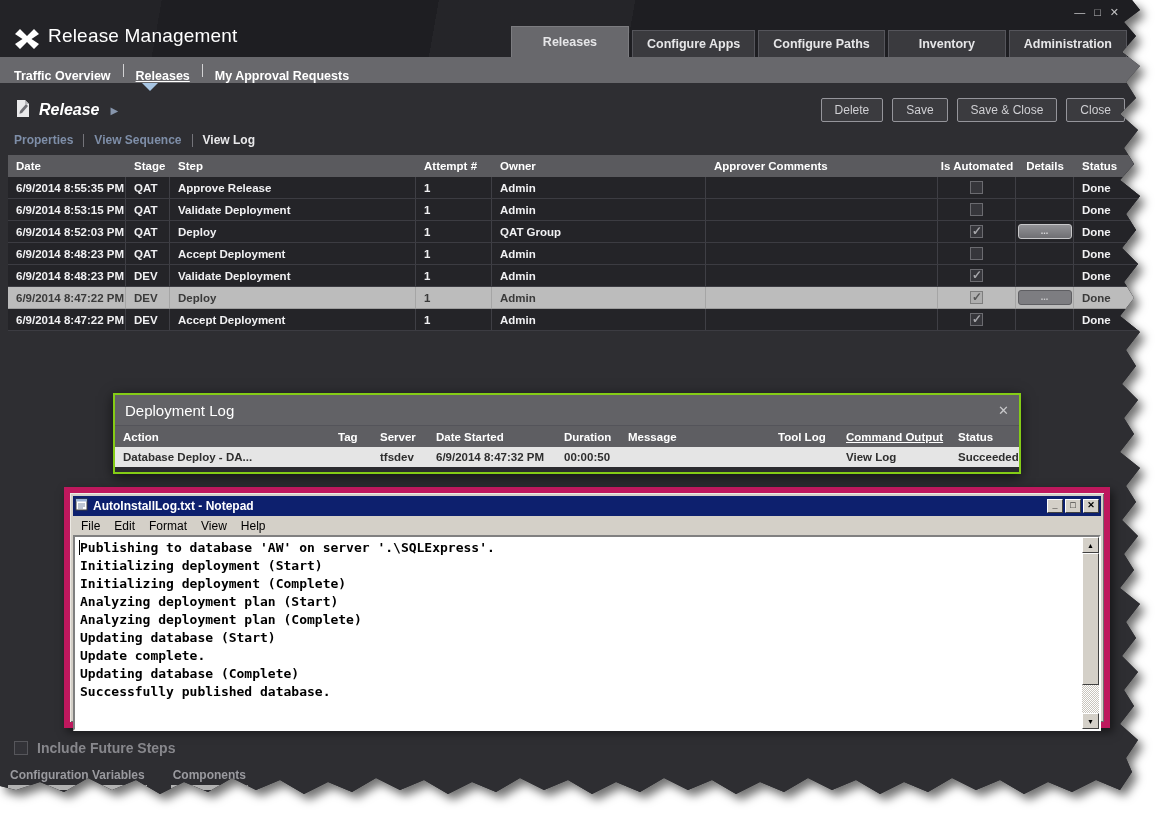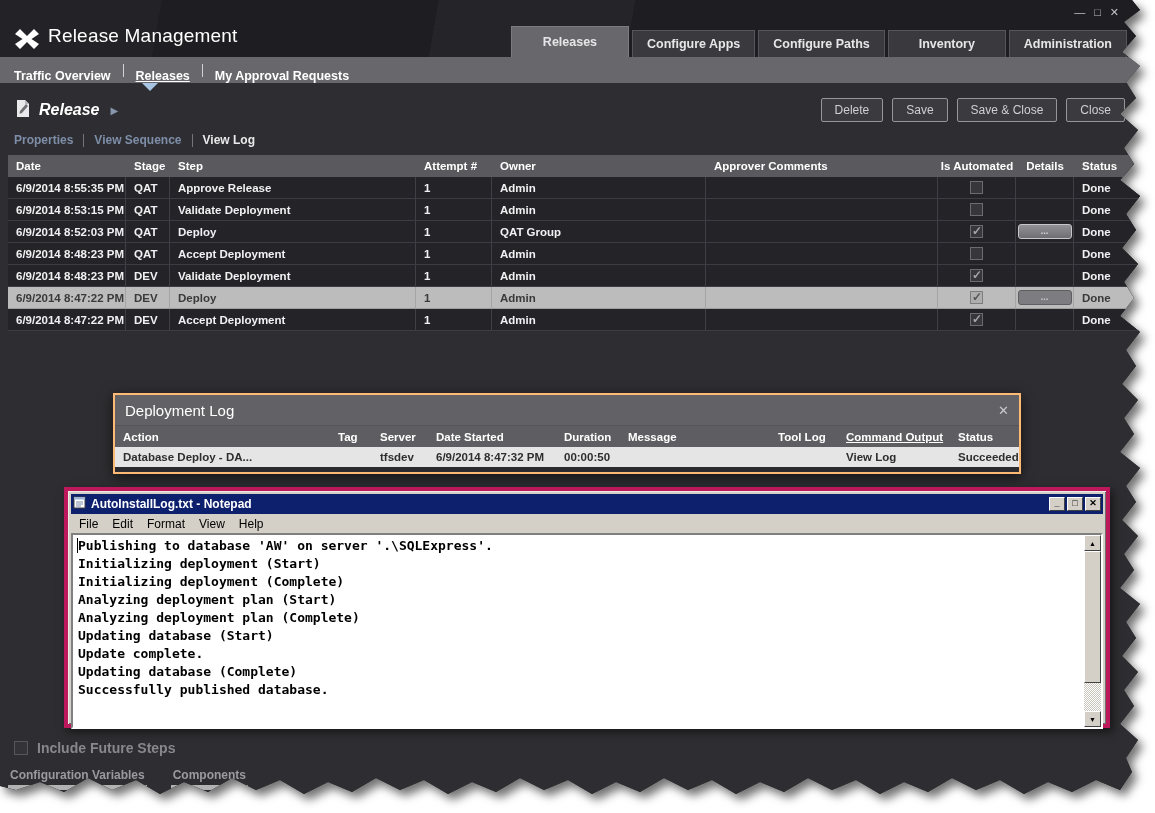--- a/index.html
+++ b/index.html
@@ -60,32 +60,32 @@
   .trow.selected { background:#bcbcbc; color:#3a3a3a; border-bottom-color:#9d9d9d; }
   .trow.selected .tcell { border-right-color:#a5a5a5; }
   .cb { width:13px; height:13px; background:#36363b; border:1px solid #6b6b70; position:relative; }
   .cb.checked::after { content:"✓"; position:absolute; left:1px; top:-2px; font-size:12px; font-weight:700; color:#a6a6aa; }
   .selected .cb { background:#aeaeae; border-color:#7e7e7e; }
   .selected .cb.checked::after { color:#565656; }
   .dbtn { width:54px; height:15px; border-radius:3px; border:1px solid #c7c7c9; background:linear-gradient(#929296,#6f6f73); color:#dcdcde; font-size:9px; line-height:12px; text-align:center; cursor:pointer; }
   .selected .dbtn { background:#7d7d81; border-color:#5e5e62; color:#cdcdcf; }
 
   
-  .dlg { position:absolute; left:113px; top:310px; width:908px; border:2px solid #fdba74; background:#626266; box-shadow:0 3px 12px rgba(0,0,0,.6); }
+  .dlg { position:absolute; left:113px; top:310px; width:908px; border:2px solid #84cc16; background:#626266; box-shadow:0 3px 12px rgba(0,0,0,.6); }
   .dlg-titlebar { height:30px; display:flex; align-items:center; padding:0 10px; }
   .dlg-title { color:#fff; font-size:15px; font-weight:400; }
   .dlg-close { margin-left:auto; color:#c9c9cb; font-size:13px; cursor:pointer; }
   .dlg-head { display:flex; height:22px; align-items:center; background:#5e5e62; border-top:1px solid #54545a; }
   .dlg-head .tcell { color:#fff; font-size:11.5px; font-weight:700; }
   .dlg-row { display:flex; height:20px; align-items:center; background:#e5e5e5; color:#2e2e2e; font-size:11.5px; font-weight:600; }
   .dlg-row .tcell { display:flex; align-items:center; height:100%; }
   .dlg-bottom { height:5px; background:#2b2b2f; }
 
   
-  .np { position:absolute; left:64px; top:404px; width:1046px; height:241px; background:#d4d0c8; padding:3px; border:4px solid #be185d;
+  .np { position:absolute; left:64px; top:404px; width:1046px; height:241px; background:#d4d0c8; padding:3px; border:6px solid #be185d;
     box-shadow: inset 1px 1px 0 #eceae4, inset -1px -1px 0 #6f6f6f, 3px 4px 9px rgba(0,0,0,.55); }
   .np-title { height:20px; background:#0d206e; display:flex; align-items:center; padding:0 2px 0 2px; }
   .np-title-text { color:#fff; font-size:12px; font-weight:700; margin-left:4px; }
   .np-btns { margin-left:auto; display:flex; gap:2px; }
   .np-btn { width:16px; height:14px; background:#d4d0c8; border:1px solid; border-color:#fff #404040 #404040 #fff; font-size:9px; line-height:11px; text-align:center; color:#000; font-weight:700; cursor:pointer; }
   .np-menu { height:19px; display:flex; align-items:center; font-size:12px; color:#000; padding-left:1px; }
   .np-menu span { padding:0 7px; cursor:pointer; }
   .np-body { position:relative; height:196px; background:#fff; border:2px solid; border-color:#808080 #fff #fff #808080; overflow:hidden; }
   .np-text { padding:2px 20px 0 5px; font-family:"DejaVu Sans Mono", monospace; font-size:13px; font-weight:700; line-height:18px; color:#000; white-space:pre; }
   .np-caret { position:absolute; left:4px; top:3px; width:1px; height:15px; background:#000; }

